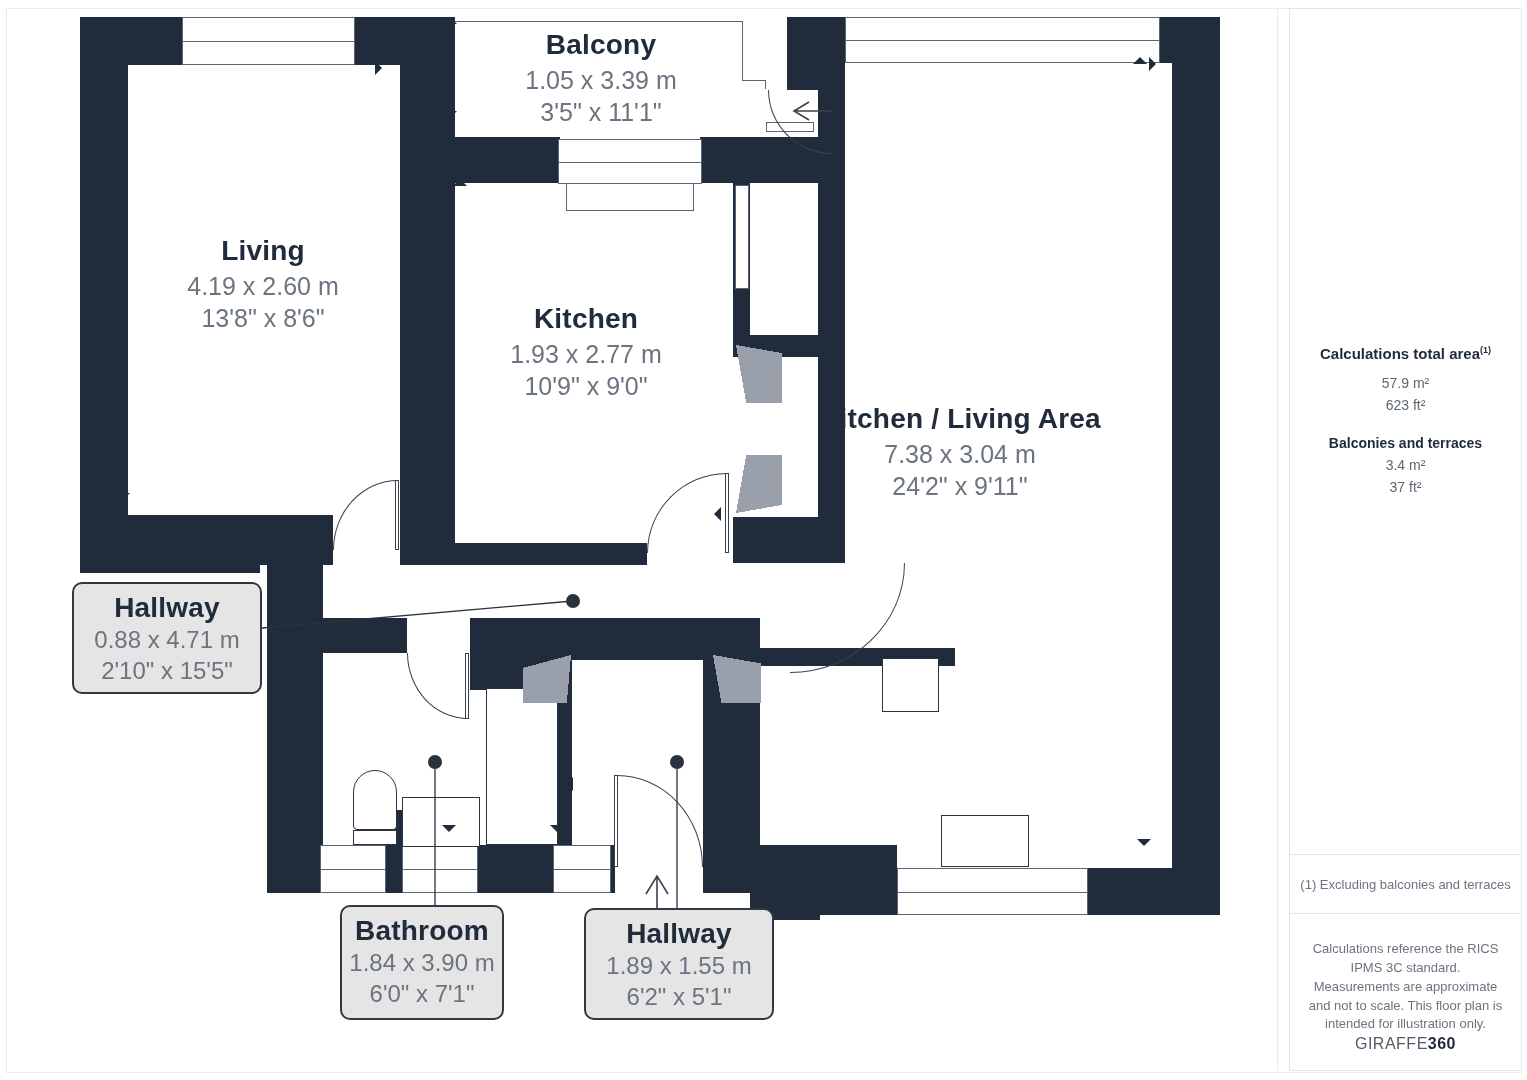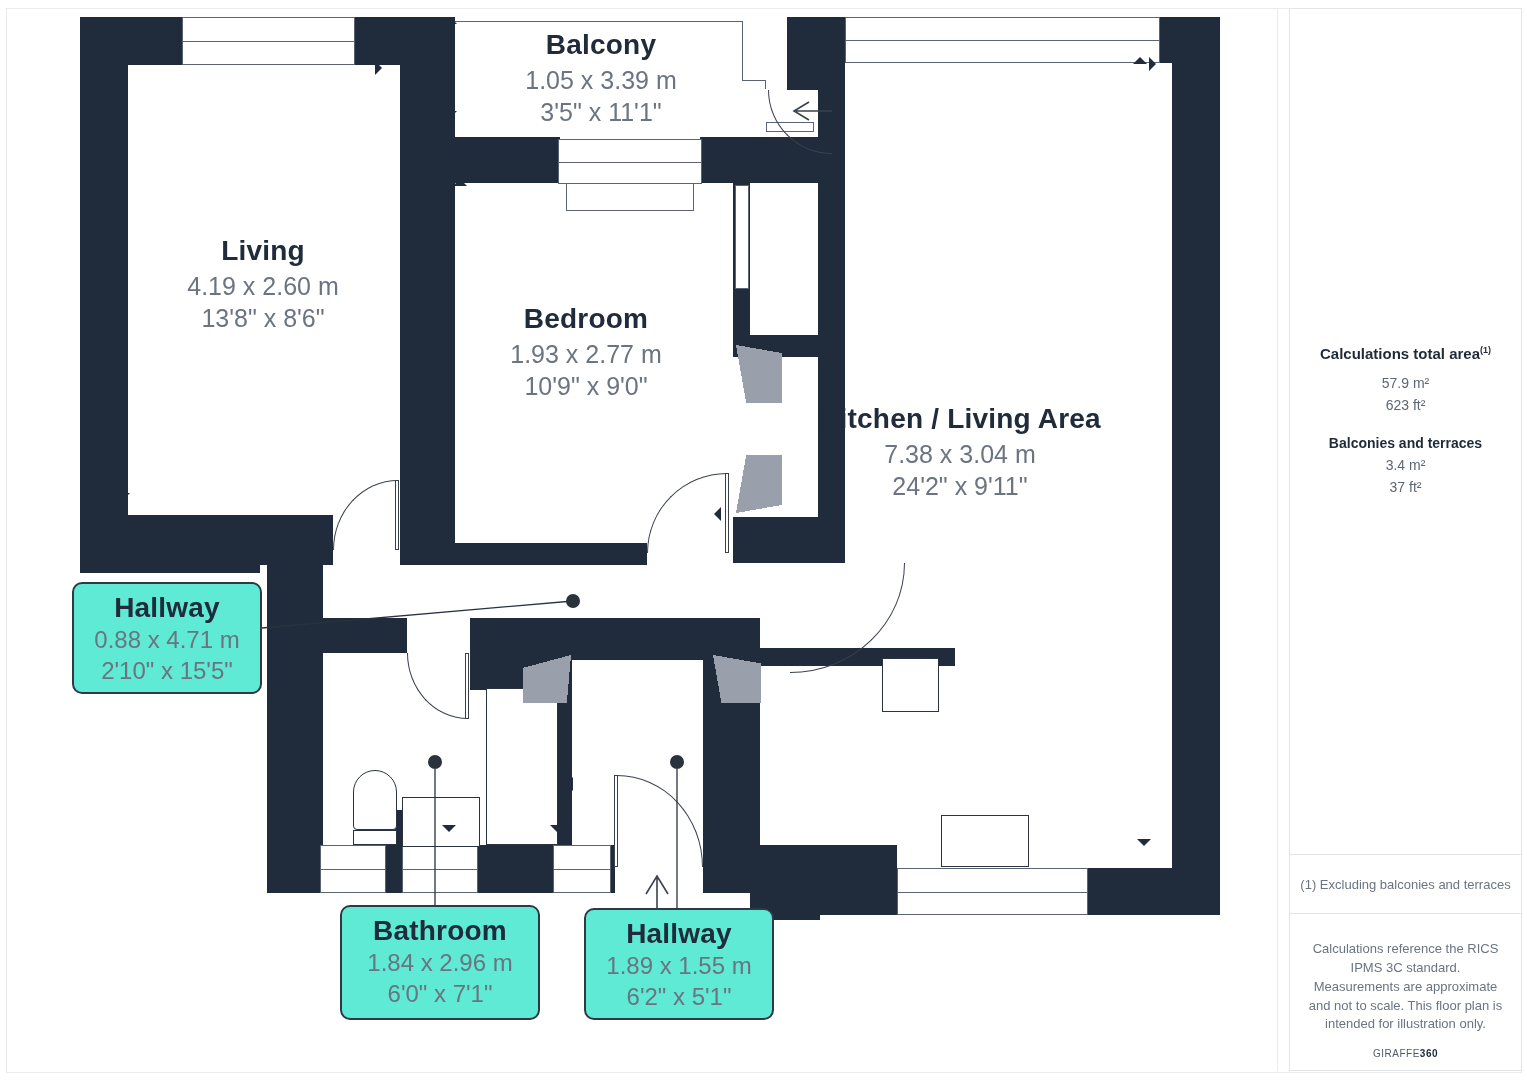--- a/index.html
+++ b/index.html
@@ -20,40 +20,40 @@
   .wedge{position:absolute;}
   .rail{position:absolute;background:#5a6472;}
   .mk{position:absolute;width:0;height:0;border:7px solid transparent;}
   .mk-up{border-bottom-color:#202b3b;border-top-width:0;}
   .mk-down{border-top-color:#202b3b;border-bottom-width:0;}
   .mk-left{border-right-color:#202b3b;border-left-width:0;}
   .mk-right{border-left-color:#202b3b;border-right-width:0;}
   .room-label{position:absolute;text-align:center;color:#202b3b;}
   .room-title{font-size:28px;font-weight:bold;line-height:30px;letter-spacing:.2px;}
   .room-dims{font-size:25px;color:#6b7480;line-height:32px;margin-top:4px;}
-  .callout{position:absolute;background:#5eead4;border:2px solid #2f3945;border-radius:10px;
+  .callout{position:absolute;background:#e5e5e5;border:2px solid #2f3945;border-radius:10px;
            text-align:center;box-sizing:border-box;padding-top:8px;color:#202b3b;}
   .callout .room-title{font-size:28px;line-height:32px;}
   .callout .room-dims{font-size:24px;line-height:31px;margin-top:0;}
   .frame{position:absolute;border:1px solid #eaebee;}
   .vline{position:absolute;background:#e8eaec;}
   #sidebar{position:absolute;left:1289px;top:8px;width:233px;height:1063px;
            border:1px solid #e3e5e8;box-sizing:border-box;background:#fff;}
   .sb-txt{position:absolute;left:0;width:100%;text-align:center;}
   .sb-head{font-size:15px;font-weight:bold;color:#1f2a39;}
   .sb-head sup{font-size:9px;}
   .sb-val{font-size:14px;color:#5c6673;}
   .sb-sub{font-size:14px;font-weight:bold;color:#1f2a39;}
   .sb-note{position:absolute;left:0;top:845px;width:100%;height:60px;
            border-top:1px solid #e3e5e8;border-bottom:1px solid #e3e5e8;box-sizing:border-box;
            display:flex;align-items:center;justify-content:center;
            font-size:13px;color:#6b7480;}
   .sb-legal{position:absolute;left:0;top:905px;width:100%;text-align:center;}
   .sb-legal p{width:198px;margin:26px auto 0;font-size:13px;line-height:1.45;color:#6b7480;}
-  .brand{margin-top:14px;font-size:10px;letter-spacing:.5px;}
+  .brand{margin-top:1px;font-size:16px;letter-spacing:.5px;}
   .brand-a{color:#515b67;}
   .brand-b{color:#1f2a39;font-weight:bold;}
   svg{position:absolute;left:0;top:0;pointer-events:none;}
   .furn{position:absolute;background:#fff;border:1.6px solid #2a333f;box-sizing:border-box;}
   .furn-in{position:absolute;border:1px solid #2a333f;box-sizing:border-box;}
 </style>
 </head>
 <body>
 
 <div class="frame" style="left:6px;top:8px;width:1514px;height:1063px;"></div>
@@ -187,45 +187,45 @@
     </div>
   </div>
   <div class="room-label" style="left:465px;top:30px;width:272px;">
     <div class="room-title">Balcony</div>
     <div class="room-dims">
       <div>1.05 x 3.39 m</div>
       <div>3'5" x 11'1"</div>
     </div>
   </div>
   <div class="room-label" style="left:450px;top:304px;width:272px;">
-    <div class="room-title">Bedroom</div>
+    <div class="room-title">Kitchen</div>
     <div class="room-dims">
       <div>1.93 x 2.77 m</div>
       <div>10'9" x 9'0"</div>
     </div>
   </div>
   <div class="room-label" style="left:805px;top:404px;width:310px;">
     <div class="room-title">Kitchen / Living Area</div>
     <div class="room-dims">
       <div>7.38 x 3.04 m</div>
       <div>24'2" x 9'11"</div>
     </div>
   </div>
 
   <div class="callout" style="left:72px;top:582px;width:190px;height:112px;">
     <div class="room-title">Hallway</div>
     <div class="room-dims">
       <div>0.88 x 4.71 m</div>
       <div>2'10" x 15'5"</div>
     </div>
   </div>
-  <div class="callout" style="left:340px;top:905px;width:200px;height:115px;">
+  <div class="callout" style="left:340px;top:905px;width:164px;height:115px;">
     <div class="room-title">Bathroom</div>
     <div class="room-dims">
-      <div>1.84 x 2.96 m</div>
+      <div>1.84 x 3.90 m</div>
       <div>6'0" x 7'1"</div>
     </div>
   </div>
   <div class="callout" style="left:584px;top:908px;width:190px;height:112px;">
     <div class="room-title">Hallway</div>
     <div class="room-dims">
       <div>1.89 x 1.55 m</div>
       <div>6'2" x 5'1"</div>
     </div>
   </div>

